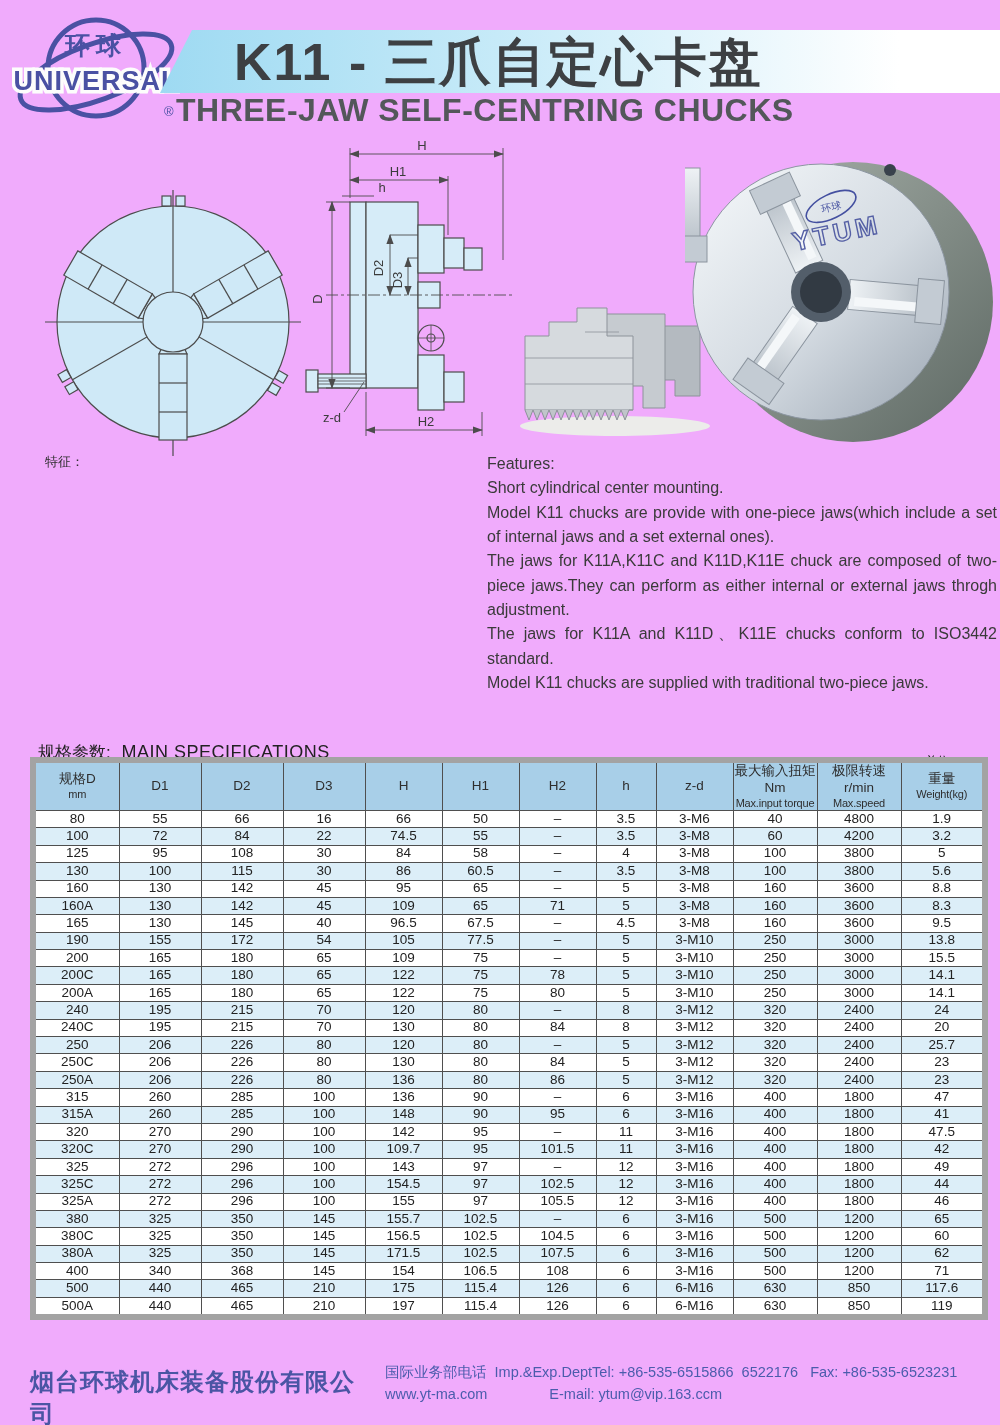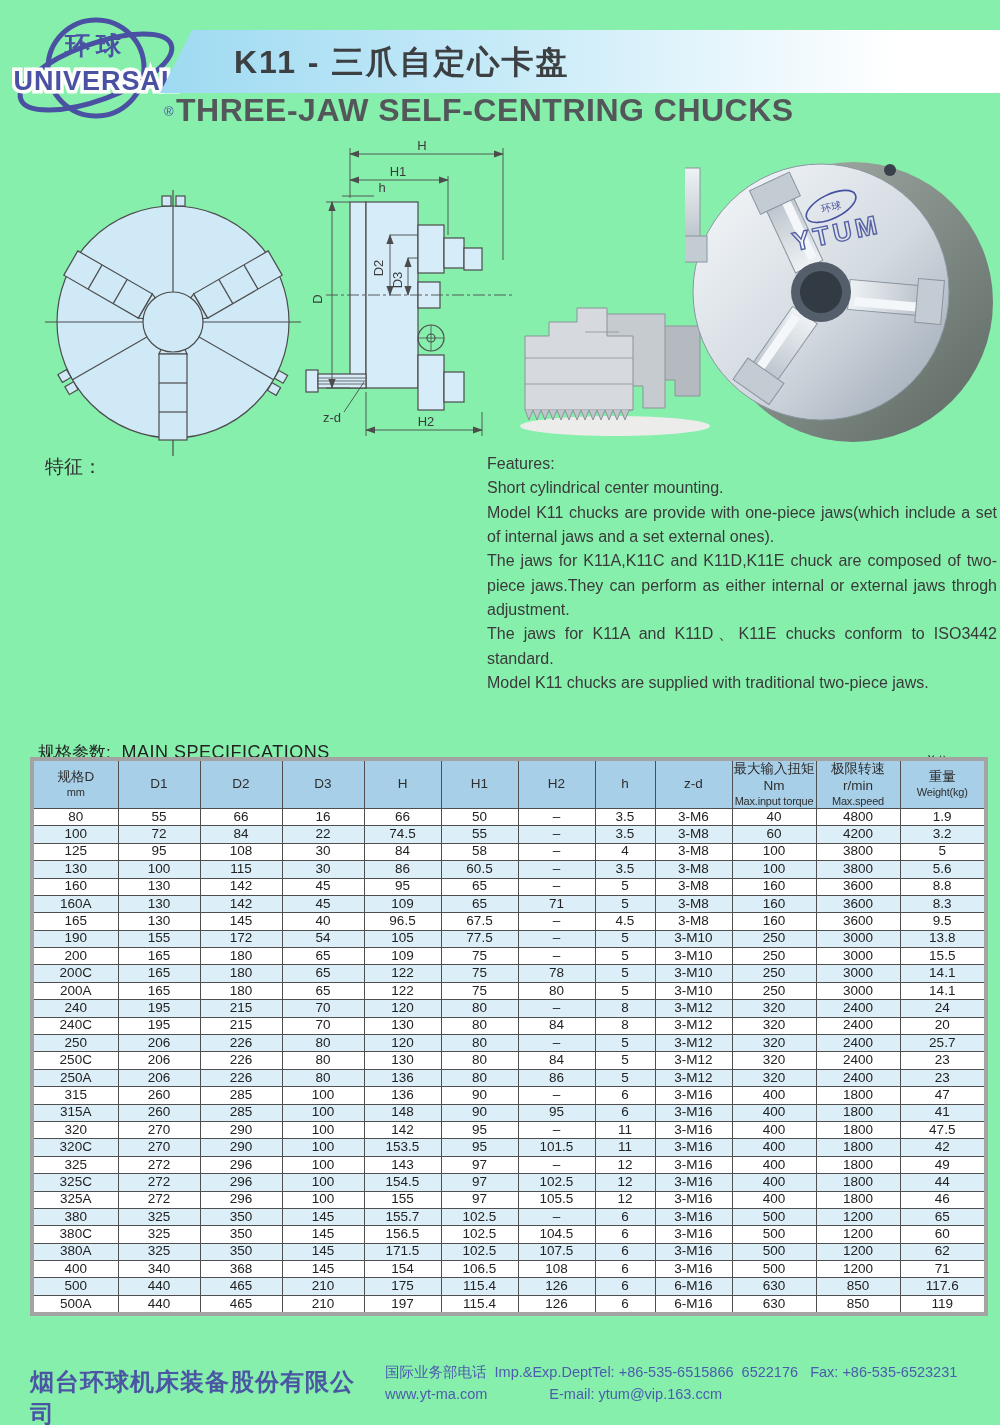--- a/index.html
+++ b/index.html
@@ -1,49 +1,49 @@
 <!DOCTYPE html>
 <html><head>
 <meta charset="utf-8">
 <style>
   html,body{margin:0;padding:0;background:#e8e8e6;}
-  .page{position:relative;width:1000px;height:1425px;margin:0 auto;background:#86efac;
+  .page{position:relative;width:1000px;height:1425px;margin:0 auto;background:#f0abfc;
         font-family:"Liberation Sans",sans-serif;color:#2e2e2e;overflow:hidden;}
 
   
   .logo{position:absolute;left:12px;top:6px;width:168px;height:124px;}
   .title-bar{position:absolute;left:160px;top:30px;width:840px;height:63px;
              background:linear-gradient(90deg,#9edaf2 0%,#c6eaf8 40%,#ffffff 88%);
              clip-path:polygon(32px 0,100% 0,100% 100%,0 100%);}
-  .title-cn{margin:0;padding-left:74px;line-height:64px;font-size:32px;font-weight:bold;
+  .title-cn{margin:0;padding-left:74px;line-height:64px;font-size:52px;font-weight:bold;
             color:#3d4043;letter-spacing:2px;}
   .title-en{position:absolute;left:176px;top:92px;margin:0;font-size:32px;font-weight:bold;
             color:#53575a;letter-spacing:0.5px;}
 
   
   .fig{position:absolute;}
   .fig svg{display:block;}
   .dim-t{font-size:13px;fill:#3c3c3c;font-family:"Liberation Sans",sans-serif;}
 
   
   .feat{position:absolute;top:452px;}
-  .feat-cn{left:45px;width:444px;font-size:19px;line-height:1.58;}
+  .feat-cn{left:45px;width:444px;font-size:13px;line-height:1.58;}
   .feat-en{left:487px;width:510px;font-size:16px;line-height:1.52;color:#3a3a3a;}
   .feat p{margin:0;}
   .feat-en p{text-align:justify;}
   .feat-head{font-weight:normal;}
 
   
   .specs-title{position:absolute;left:38px;top:729px;width:950px;font-size:17px;color:#222;margin-top:12px;}
   .specs-title .en{font-size:18px;letter-spacing:0.5px;margin-left:6px;}
   .specs-title .unit{position:absolute;right:12px;top:12px;font-size:12px;}
   table.specs{position:absolute;left:30px;top:757px;width:958px;border-collapse:collapse;
               table-layout:fixed;background:#fff;}
   table.specs th,table.specs td{border:1px solid #4f4f4f;text-align:center;padding:0;}
-  table.specs{border:4px solid #a3a3a3;}
+  table.specs{border:6px solid #a3a3a3;}
   table.specs thead th{background:#a8cfe8;font-weight:normal;height:44px;vertical-align:middle;}
   .h-top{font-size:13.5px;line-height:1.25;}
   .h-sub{font-size:11px;line-height:1.2;letter-spacing:-0.2px;}
   table.specs tbody td{font-size:13.5px;height:16.4px;line-height:1.1;color:#222;}
   table.specs tbody tr.alt{background:#dceef8;}
   .c0{width:86px}.c1,.c2,.c3{width:82px}.c4,.c5,.c6{width:77px}.c7{width:60px}
   .c8{width:77px}.c9,.c10{width:84px}.c11{width:auto}
 
   
   .footer-left{position:absolute;left:30px;top:1366px;width:345px;color:#4a55a4;}
@@ -556,21 +556,21 @@
           <td>3-M16</td>
           <td>400</td>
           <td>1800</td>
           <td>47.5</td>
         </tr>
         <tr class="alt">
           <td>320C</td>
           <td>270</td>
           <td>290</td>
           <td>100</td>
-          <td>153.5</td>
+          <td>109.7</td>
           <td>95</td>
           <td>101.5</td>
           <td>11</td>
           <td>3-M16</td>
           <td>400</td>
           <td>1800</td>
           <td>42</td>
         </tr>
         <tr>
           <td>325</td>

